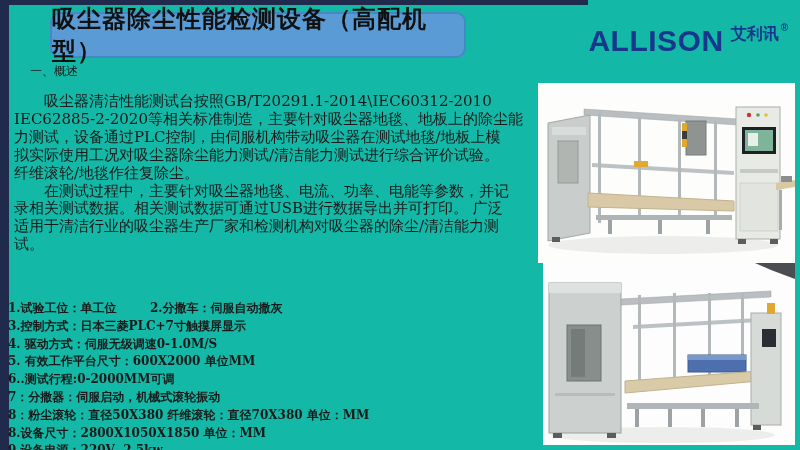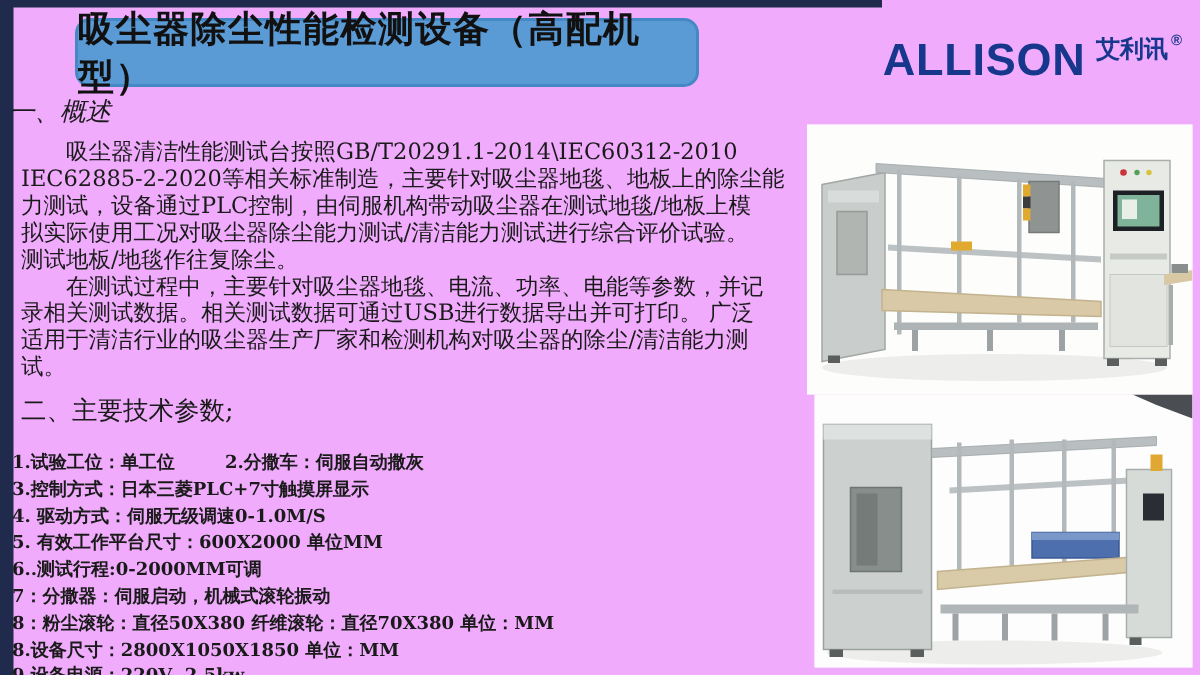--- a/index.html
+++ b/index.html
@@ -1,37 +1,37 @@
 <!DOCTYPE html>
 <html><head>
 <meta charset="utf-8">
 <style>
   html,body{margin:0;padding:0;}
   .page{
-    position:relative; width:800px; height:450px; background:#f0abfc;
+    position:relative; width:800px; height:450px; background:#14b8a6;
     font-family:"DejaVu Serif", serif; color:#1a1a1a; overflow:hidden;
   }
   .border-left{position:absolute; left:0; top:0; width:9px; height:450px; background:#1f2a4d;}
   .border-top{position:absolute; left:0; top:0; width:588px; height:5px; background:#1f2a4d;}
   .title-banner{
     position:absolute; left:50px; top:12px; width:416px; height:46px;
     background:#5b9bd5; border:2px solid #4488c6; border-radius:10px;
     display:flex; align-items:center; justify-content:center;
     font-size:24px; font-weight:600; letter-spacing:1px; color:#111;
     box-sizing:border-box;
   }
   .logo{
     position:absolute; top:26px; right:12px; display:flex; align-items:flex-start;
     color:#17378c; font-family:"Liberation Sans", sans-serif; font-weight:bold;
   }
   .logo-latin{font-size:30px; letter-spacing:0.5px; line-height:1;}
   .logo-cjk{font-size:16px; margin-left:7px; line-height:1.05;}
   .logo-reg{font-size:10px; margin-left:2px; position:relative; top:-4px;}
   .overview-heading{
-    position:absolute; left:6px; top:63px; font-size:17px; white-space:pre;font-style:italic;
+    position:absolute; left:30px; top:63px; font-size:12px; white-space:pre;
   }
   .overview-body{
     position:absolute; left:14px; top:93px; width:530px;
     font-size:15px; line-height:17.9px;
   }
   .specs-heading{
     position:absolute; left:14px; top:262px; font-size:17px; white-space:pre;
   }
   .specs-body{
     position:absolute; left:8px; top:300px; width:535px;
@@ -59,28 +59,27 @@
   </div>
 
   <div class="overview-heading">一、概述</div>
 
   <div class="overview-body">
 
   <div class="text-line">　　吸尘器清洁性能测试台按照GB/T20291.1-2014\IEC60312-2010</div>
       <div class="text-line">IEC62885-2-2020等相关标准制造，主要针对吸尘器地毯、地板上的除尘能</div>
       <div class="text-line">力测试，设备通过PLC控制，由伺服机构带动吸尘器在测试地毯/地板上模</div>
       <div class="text-line">拟实际使用工况对吸尘器除尘能力测试/清洁能力测试进行综合评价试验。</div>
-      <div class="text-line">测试地板/地毯作往复除尘。</div>
+      <div class="text-line">纤维滚轮/地毯作往复除尘。</div>
       <div class="text-line">　　在测试过程中，主要针对吸尘器地毯、电流、功率、电能等参数，并记</div>
       <div class="text-line">录相关测试数据。相关测试数据可通过USB进行数据导出并可打印。 广泛</div>
       <div class="text-line">适用于清洁行业的吸尘器生产厂家和检测机构对吸尘器的除尘/清洁能力测</div>
       <div class="text-line">试。</div>
     </div>
 
-  <div class="specs-heading">二、主要技术参数;</div>
 
   <div class="specs-body">
 
   <div class="text-line">1.试验工位：单工位        2.分撒车：伺服自动撒灰</div>
       <div class="text-line">3.控制方式：日本三菱PLC+7寸触摸屏显示</div>
       <div class="text-line">4. 驱动方式：伺服无级调速0-1.0M/S</div>
       <div class="text-line">5. 有效工作平台尺寸：600X2000 单位MM</div>
       <div class="text-line">6..测试行程:0-2000MM可调</div>
       <div class="text-line">7：分撒器：伺服启动，机械式滚轮振动</div>
       <div class="text-line">8：粉尘滚轮：直径50X380 纤维滚轮：直径70X380 单位：MM</div>

